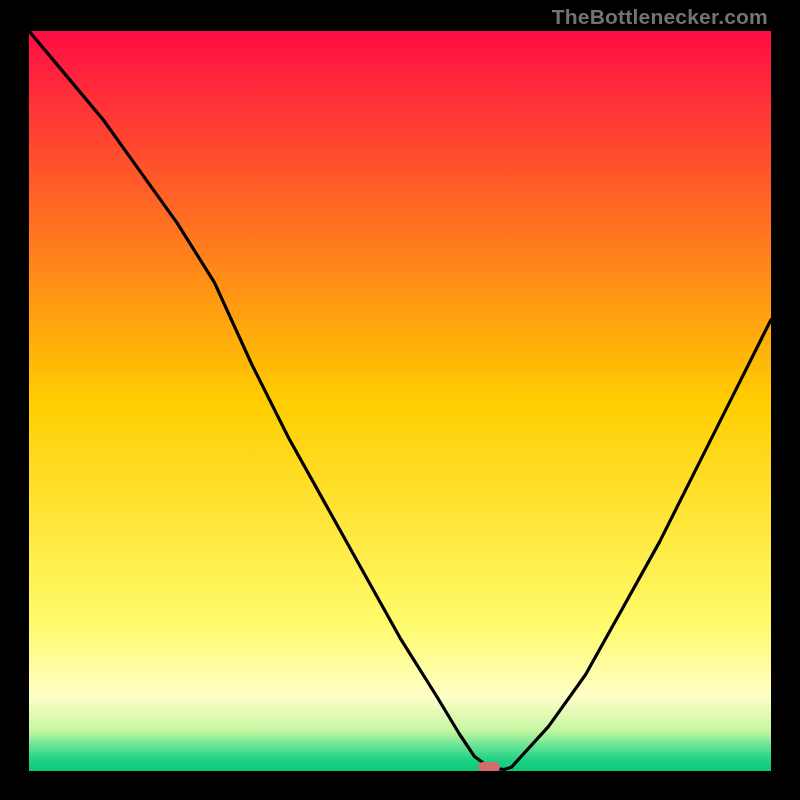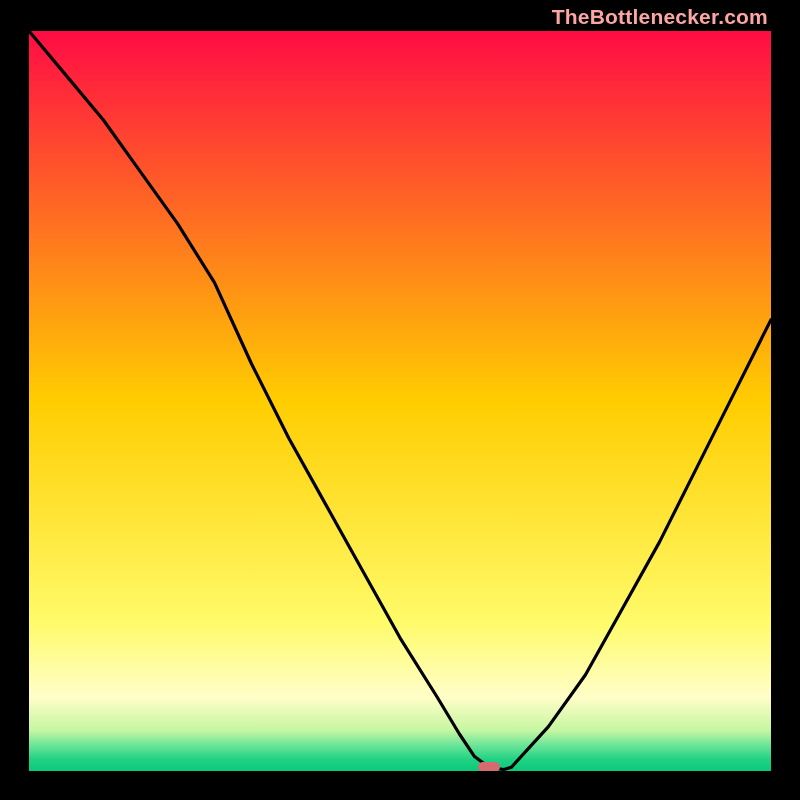--- a/index.html
+++ b/index.html
@@ -47,21 +47,21 @@
     background: #d66b6f;
     border-radius: 5px;
   }
   .watermark {
     position: absolute;
     top: 5px;
     right: 32px;
     font-family: Arial, Helvetica, sans-serif;
     font-size: 21px;
     font-weight: bold;
-    color: #fca5a5;
+    color: #737373;
     letter-spacing: 0.2px;
   }
 </style>
 </head>
 <body>
 
 <div class="frame">
 
   <div class="watermark">TheBottlenecker.com</div>
 

